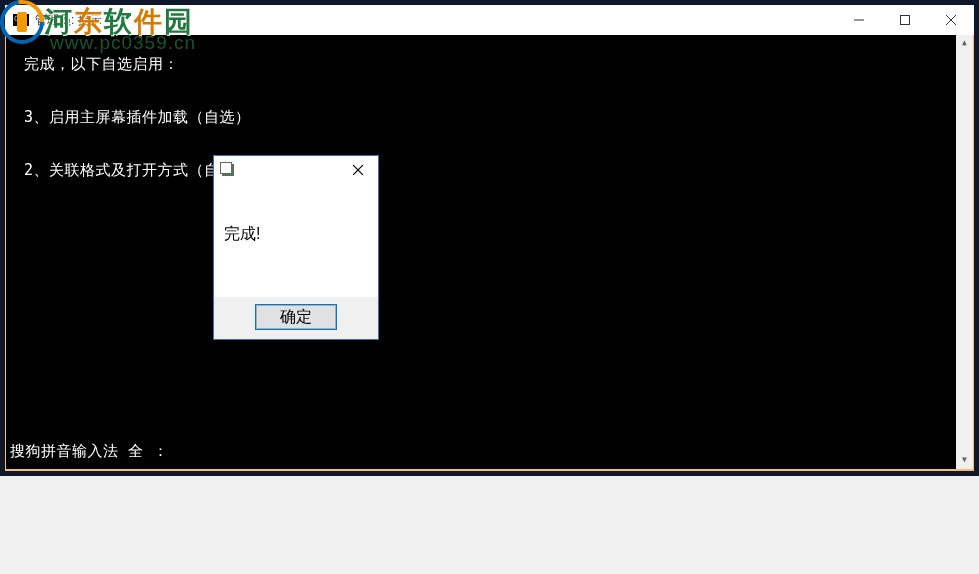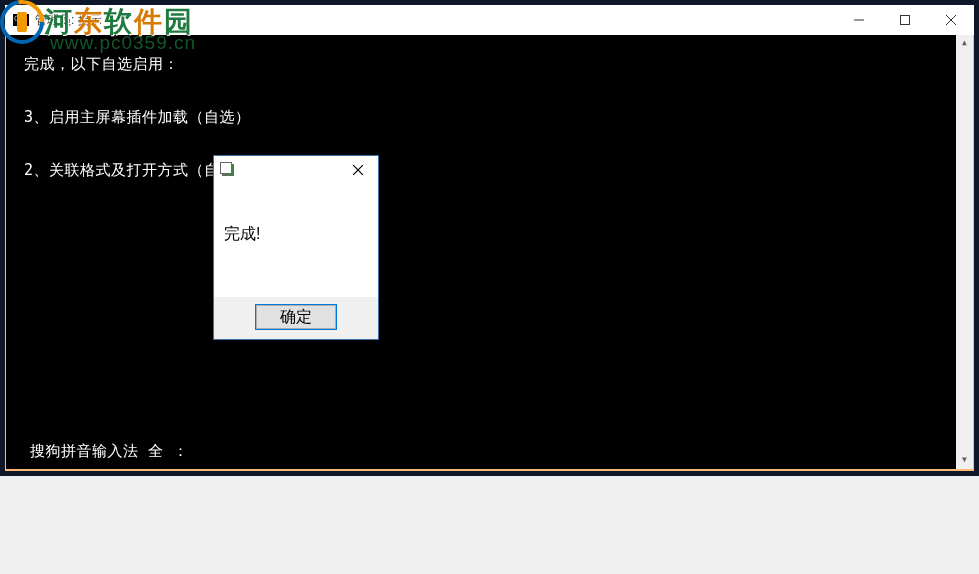--- a/index.html
+++ b/index.html
@@ -114,21 +114,21 @@
       padding: 4px 8px 0 6px;
     }
     .console-line {
       white-space: pre;
       min-height: 26px;
       letter-spacing: 0.5px;
     }
     .console-bottom {
       position: absolute;
       bottom: 4px;
-      left: 24px;
+      left: 4px;
       letter-spacing: 0.5px;
     }
     .dialog {
       position: absolute;
       left: 208px;
       top: 150px;
       width: 166px;
       background: #fff;
       border: 1px solid #3a6ea5;
       box-shadow: 2px 2px 8px rgba(0,0,0,0.3);

